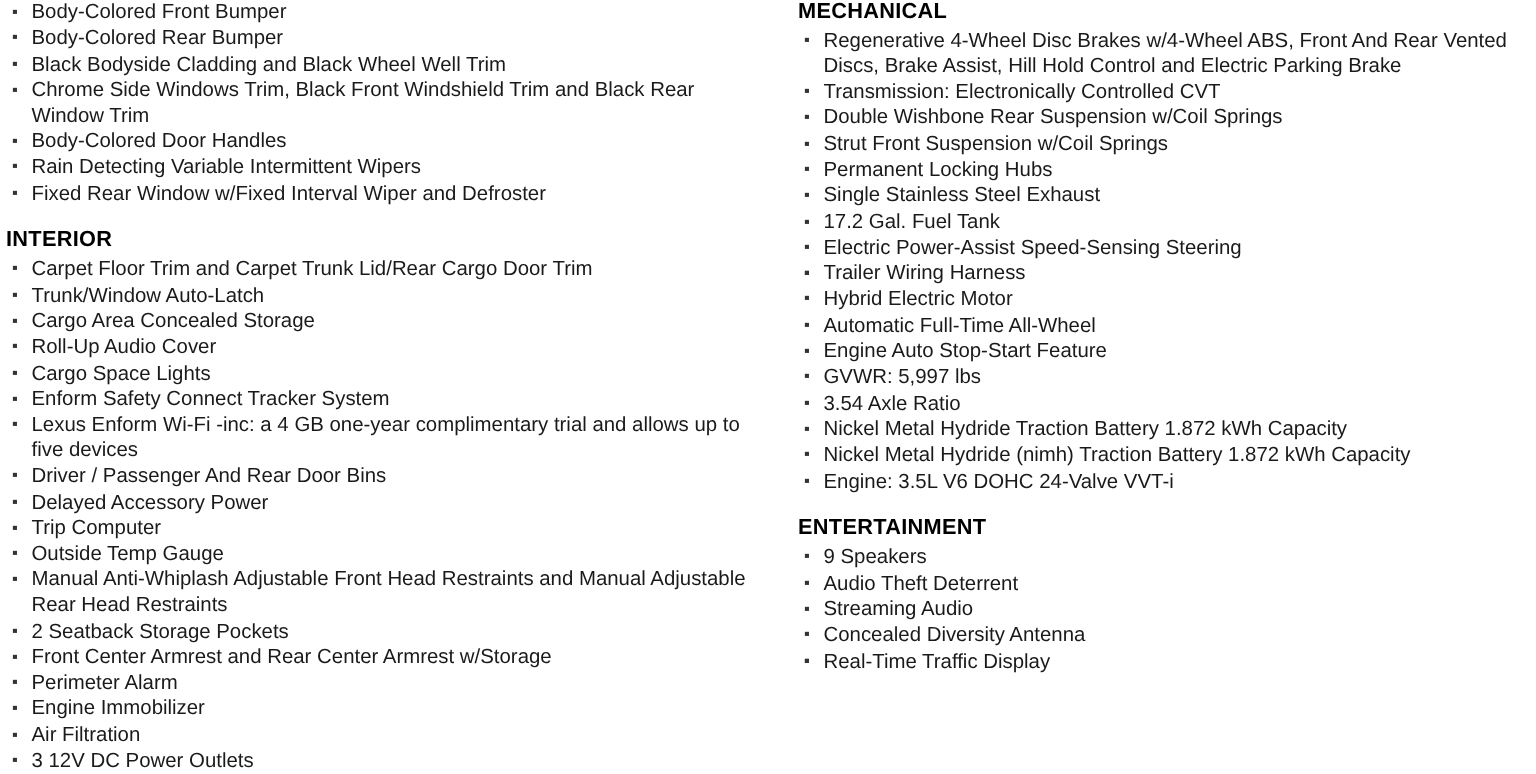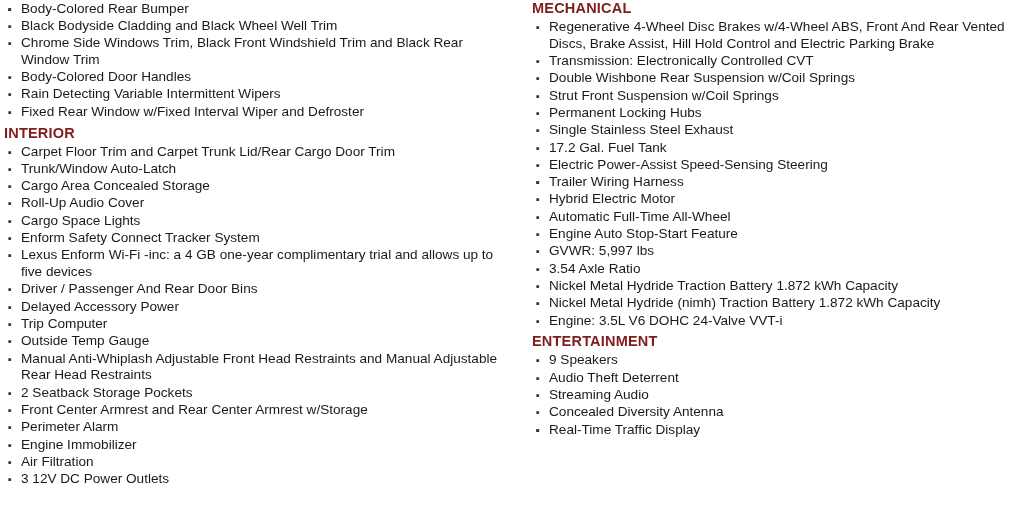--- a/index.html
+++ b/index.html
@@ -35,27 +35,27 @@
     padding: 0 10px 0 4px;
   }
   .col-right {
     width: 508px;
     padding: 0 8px 0 16px;
   }
   .section {
     margin: 0;
   }
   .section + .section {
-    margin-top: 4px;
+    margin-top: 15px;
   }
   .section-title {
     font-size: 14.5px;
     font-weight: bold;
     letter-spacing: 0.2px;
-    color: #7f1d1d;
+    color: #000000;
     margin: 0 0 3px 0;
     padding: 0;
   }
   ul.items {
     list-style: none;
     margin: 0;
     padding: 0;
   }
   ul.items li {
     position: relative;
@@ -79,21 +79,21 @@
   }
 </style>
 </head>
 <body>
 
 <div class="page">
   <div class="columns">
     <div class="col col-left">
         <div class="section continued">
           <ul class="items">
-            <li><span class="bullet">▪</span></li>
+            <li><span class="bullet">▪</span><span>Body-Colored Front Bumper</span></li>
             <li><span class="bullet">▪</span><span>Body-Colored Rear Bumper</span></li>
             <li><span class="bullet">▪</span><span>Black Bodyside Cladding and Black Wheel Well Trim</span></li>
             <li><span class="bullet">▪</span><span>Chrome Side Windows Trim, Black Front Windshield Trim and Black Rear Window Trim</span></li>
             <li><span class="bullet">▪</span><span>Body-Colored Door Handles</span></li>
             <li><span class="bullet">▪</span><span>Rain Detecting Variable Intermittent Wipers</span></li>
             <li><span class="bullet">▪</span><span>Fixed Rear Window w/Fixed Interval Wiper and Defroster</span></li>
           </ul>
         </div>
         <div class="section">
           <div class="section-title">INTERIOR</div>

